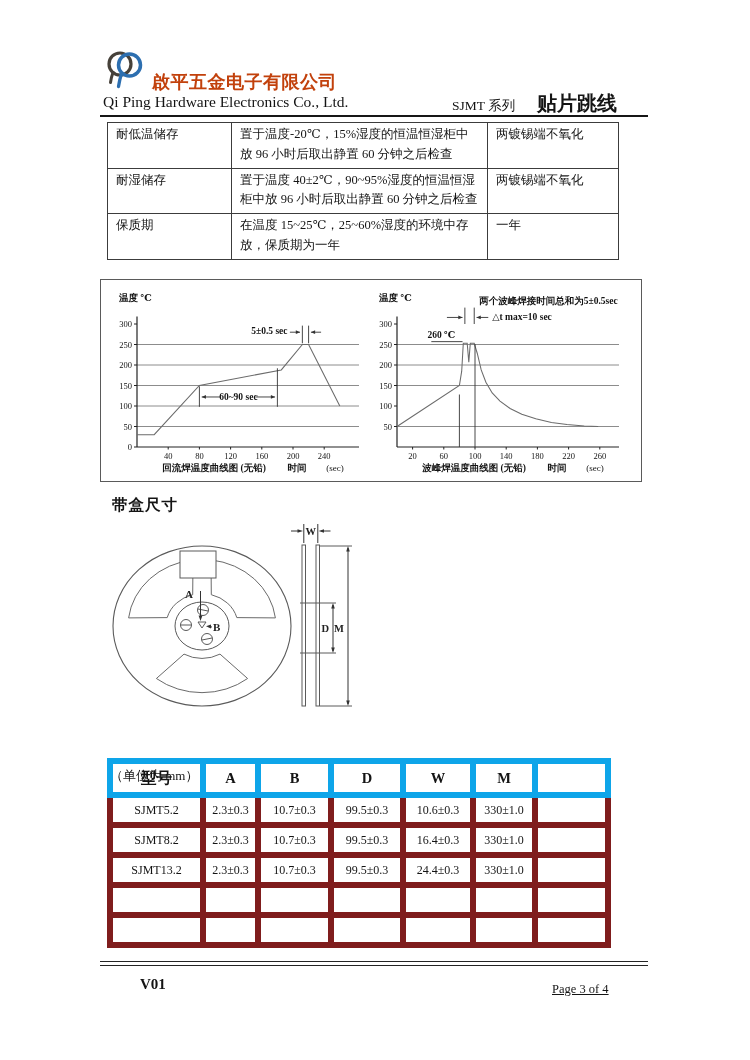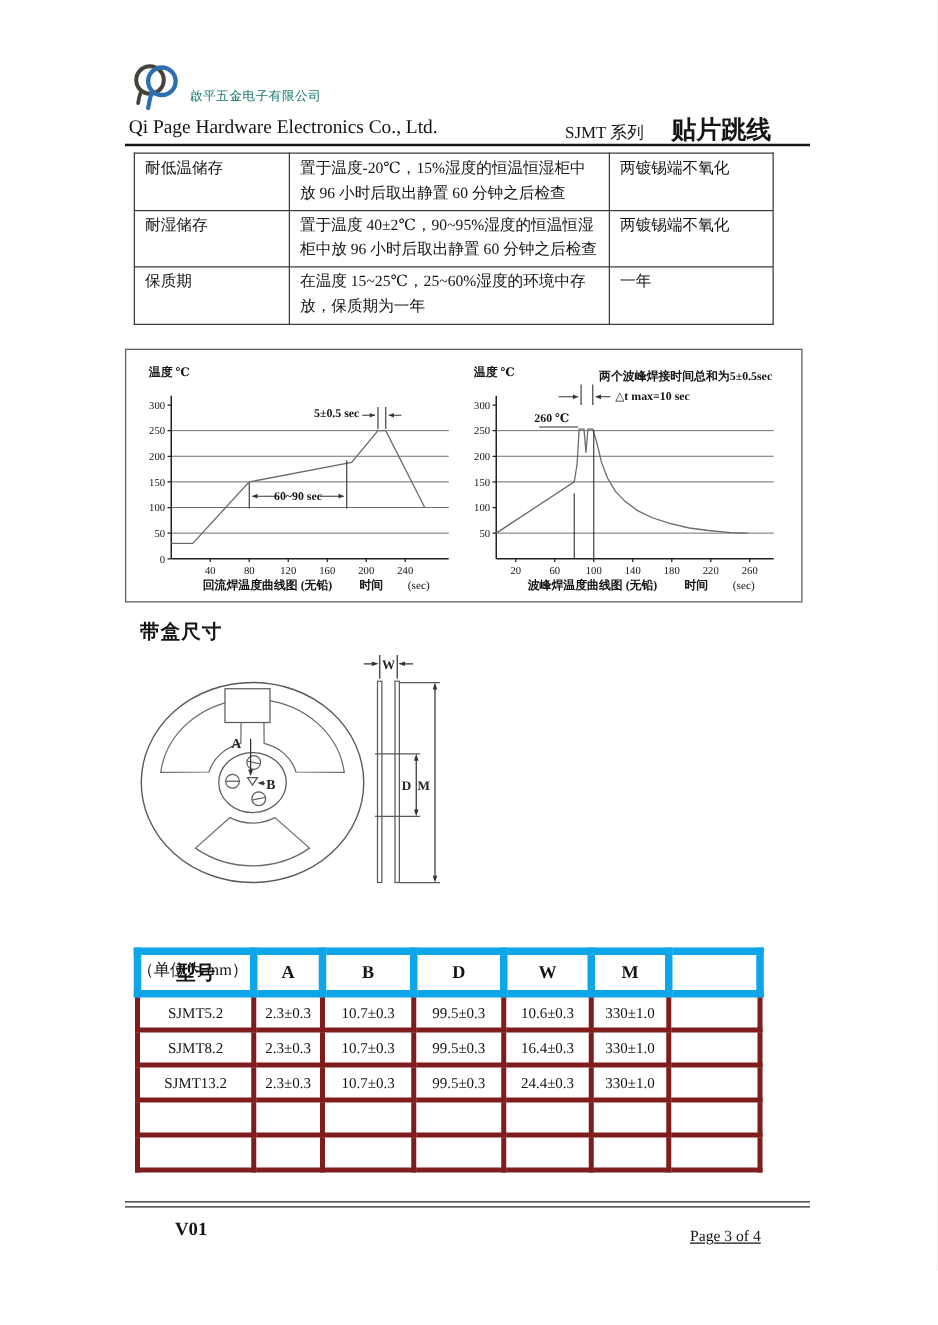--- a/index.html
+++ b/index.html
@@ -1,57 +1,57 @@
 <!DOCTYPE html>
 <html><head>
 <meta charset="utf-8">
 <style>
   html,body{margin:0;padding:0;background:#e8e8e8;}
   .page{position:relative;width:750px;height:1060px;background:#ffffff;margin:0 auto;
         font-family:"Liberation Serif","DejaVu Serif",serif;color:#141414;overflow:hidden;}
   .abs{position:absolute;}
   
-  .cn-name{font-size:10px;font-weight:normal;color:#0f766e;letter-spacing:.5px;}
+  .cn-name{font-size:18px;font-weight:bold;color:#c2410c;letter-spacing:.5px;}
   .en-name{font-size:15.5px;}
   .series{font-size:13.5px;}
   .product{font-size:20px;font-weight:bold;font-family:"Liberation Sans","DejaVu Sans",sans-serif;}
   .toprule{height:0;border-top:2.6px solid #161616;}
   
   table{border-collapse:collapse;table-layout:fixed;}
   #storage-table td{border:1px solid #3c3c3c;vertical-align:top;
        font-size:12.5px;line-height:1.58;padding:2px 8px 3px 8px;margin-top:12px;}
   
   .chart-box{border:1px solid #5a5a5a;background:#fff;}
   .chart-box svg text{font-family:"Liberation Serif","DejaVu Serif",serif;fill:#141414;}
   
   .section-heading{font-size:15.5px;font-weight:bold;font-family:Liberation Sans, sans-serif;letter-spacing:1px;}
   .reel svg text{font-family:"Liberation Serif","DejaVu Serif",serif;fill:#222;}
   .unit-note{font-size:13px;margin-top:29px;}
   
   #dim-table th{border:6px solid #0ea5e9;font-size:14.5px;font-weight:bold;height:26px;padding:1px 2px;}
   #dim-table th:first-child{font-size:15.5px;}
-  #dim-table td{border:4px solid #7f1d1d;font-size:12px;text-align:center;height:22px;padding:1px 2px;}
+  #dim-table td{border:6px solid #7f1d1d;font-size:12px;text-align:center;height:22px;padding:1px 2px;}
   
   .footrule{height:3px;border-top:1.7px solid #242424;border-bottom:1px solid #242424;}
   .version{font-size:15px;font-weight:bold;}
   .pagenum{font-size:12.5px;text-decoration:underline;}
 </style>
 </head>
 <body>
 
 <div class="page">
 
   <svg class="abs" style="left:105px;top:47px" width="46" height="46" viewBox="0 0 46 46">
     <circle cx="15" cy="17" r="11" fill="none" stroke="#46413a" stroke-width="3.2"></circle>
     <path d="M 8,25.5 Q 6,31 5.5,35.5" stroke="#46413a" stroke-width="3" fill="none" stroke-linecap="round"></path>
     <circle cx="24.5" cy="18" r="11" fill="none" stroke="#2d6fb0" stroke-width="3.5"></circle>
     <path d="M 16.5,26.5 Q 14.5,33 13.5,39.5" stroke="#2d6fb0" stroke-width="3.3" fill="none" stroke-linecap="round"></path>
   </svg>
   <div class="abs cn-name" style="left:152px;top:70px">啟平五金电子有限公司</div>
-  <div class="abs en-name" style="left:103px;top:93px">Qi Page Hardware Electronics Co., Ltd.</div>
+  <div class="abs en-name" style="left:103px;top:93px">Qi Ping Hardware Electronics Co., Ltd.</div>
   <div class="abs series" style="left:452px;top:97px">SJMT 系列</div>
   <div class="abs product" style="left:537px;top:90px">贴片跳线</div>
   <div class="abs toprule" style="left:100px;top:115px;width:548px"></div>
 
   <table id="storage-table" class="abs" style="left:107px;top:122px;width:511px">
     <colgroup>
         <col style="width:124px">
         <col style="width:256px">
         <col style="width:131px">
       </colgroup>

